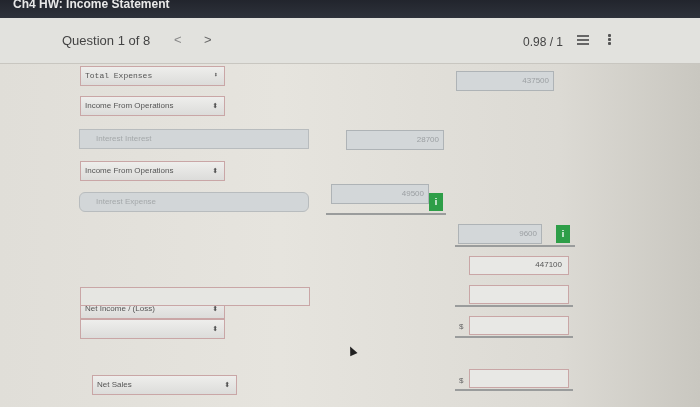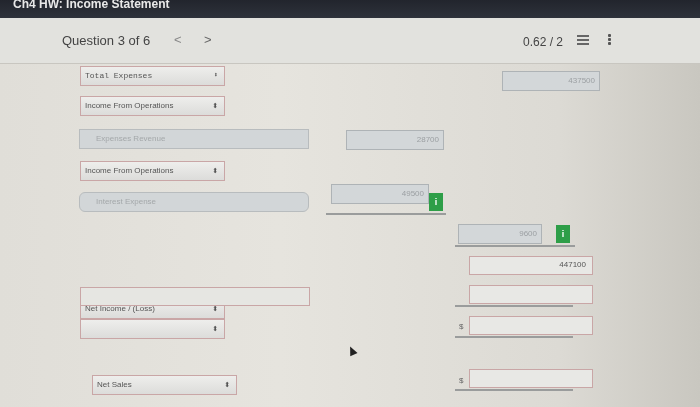--- a/index.html
+++ b/index.html
@@ -71,21 +71,21 @@
     cursor: text;
   }
   .num-disabled {
     position: absolute; height: 20px;
     border: 1px solid #aeb3b6;
     background: #d3d7d9;
     font-size: 8px; color: #9ca0a3;
     text-align: right; padding-right: 4px; line-height: 18px;
   }
   .num-input {
-    position: absolute; height: 19px; width: 124px;
+    position: absolute; height: 19px; width: 100px;
     border: 1.5px solid #c9a6a6;
     background: #e8e8e5;
     font-size: 8px; color: #555;
     text-align: right; padding-right: 6px; line-height: 16px;
     cursor: text;
   }
   .info-btn {
     position: absolute; width: 14px; height: 18px;
     background: #2e9e48; color: #fff;
     font-size: 9px; font-weight: bold; text-align: center; line-height: 18px;
@@ -104,50 +104,50 @@
   }
 </style>
 </head>
 <body>
 
 <div class="titlebar">
   <span>Ch4 HW: Income Statement</span>
 </div>
 
 <div class="qheader">
-  <span class="qlabel">Question 3 of 6</span>
+  <span class="qlabel">Question 1 of 8</span>
   <span class="nav-prev">&lt;</span>
   <span class="nav-next">&gt;</span>
-  <span class="score">0.62 / 2</span>
+  <span class="score">0.98 / 1</span>
   <div class="list-icon">
     <span></span>
     <span></span>
     <span></span>
   </div>
   <div class="more-icon">
     <span></span>
     <span></span>
     <span></span>
   </div>
 </div>
 
 <div class="content">
 
   <div class="sel" style="left:80px; top:2px;font-family:Liberation Mono, monospace;">
     <span>Total Expenses</span>
     <span class="arrow">⬍</span>
   </div>
-  <div class="num-disabled" style="left:502px; top:7px; width:98px;">437500</div>
+  <div class="num-disabled" style="left:456px; top:7px; width:98px;">437500</div>
 
   <div class="sel" style="left:80px; top:32px;">
     <span>Income From Operations</span>
     <span class="arrow">⬍</span>
   </div>
 
-  <div class="txt-disabled" style="left:79px; top:65px;">Expenses Revenue</div>
+  <div class="txt-disabled" style="left:79px; top:65px;">Interest Interest</div>
   <div class="num-disabled" style="left:346px; top:66px; width:98px;">28700</div>
 
   <div class="sel" style="left:80px; top:97px;">
     <span>Income From Operations</span>
     <span class="arrow">⬍</span>
   </div>
 
   <div class="txt-disabled" style="left:79px; top:128px;border-radius:6px;">Interest Expense</div>
   <div class="num-disabled" style="left:331px; top:120px; width:98px;">49500</div>
   <div class="info-btn" style="left:429px; top:129px;">i</div>

